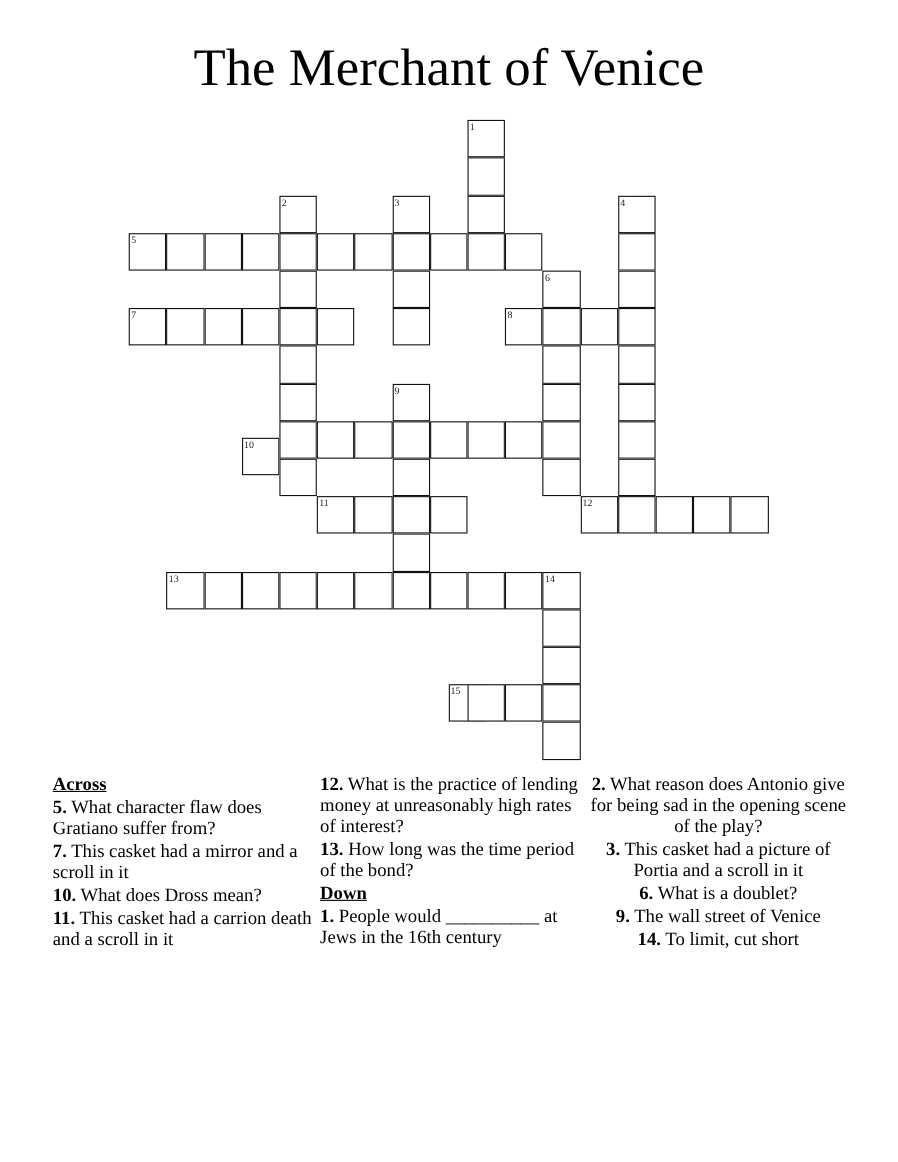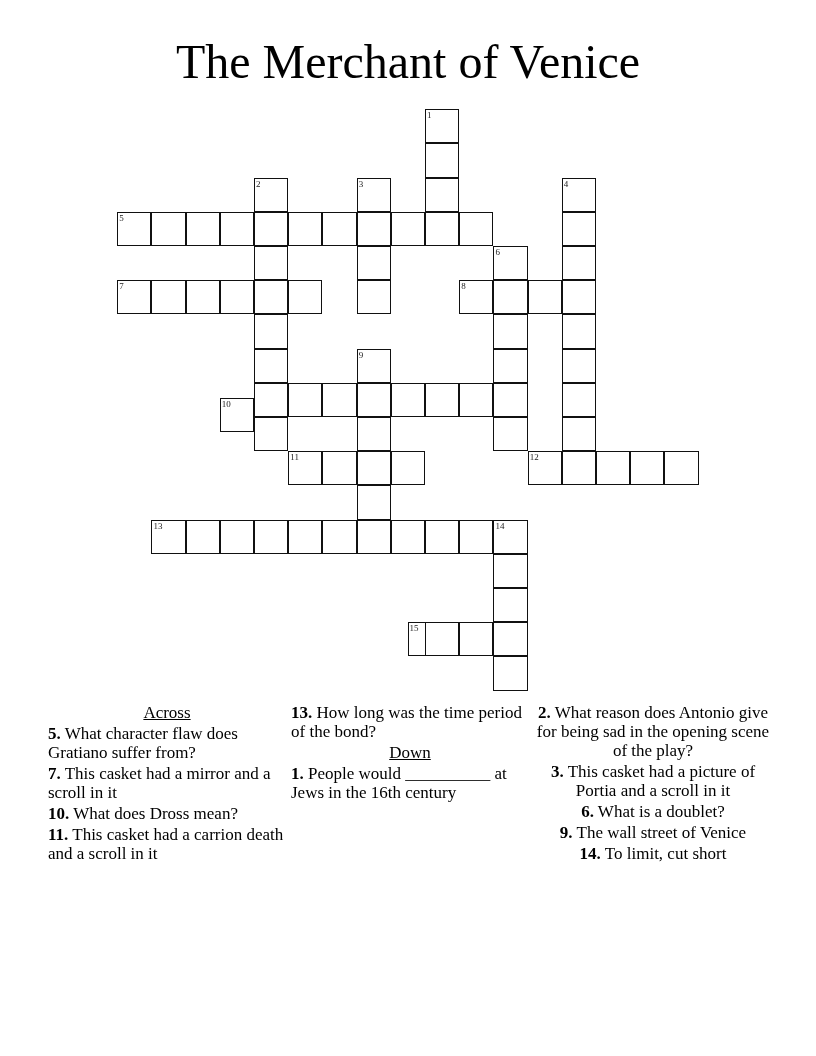--- a/index.html
+++ b/index.html
@@ -10,21 +10,21 @@
     .grid { position: absolute; left: 118px; top: 110px; width: 582px; height: 583px; }
     .cell { position: absolute; width: 34.2px; height: 34.2px; box-sizing: border-box;
       border: 1.5px solid #111; background: #fff; margin-left: -0.75px; margin-top: -0.75px; }
     .cell .num { position: absolute; left: 1px; top: 0px; font-size: 9px; line-height: 10px; color: #222; }
     .clues { position: absolute; top: 703px; font-size: 17px; line-height: 19px; }
     .col1 { left: 48px; width: 238px; }
     .col2 { left: 291px; width: 238px; }
     .col3 { left: 533px; width: 240px; text-align: center; }
     .clue { margin: 0 0 2px 0; }
     .clue b { font-weight: bold; }
-    .heading { font-weight: normal; text-decoration: underline; margin: 0 0 2px 0; text-align: center; }
+    .heading { font-weight: bold; text-decoration: underline; margin: 0 0 2px 0; }
   </style>
 </head>
 <body>
 
 <h1 class="title">The Merchant of Venice</h1>
 
 <div class="grid" id="grid">
     <div class="cell" style="left: 307.8px; top: 0px;">
       <span class="num">1</span>
     </div>
@@ -141,20 +141,21 @@
 
 <div class="clues col1">
   <div class="heading">Across</div>
   <div class="clue"><b>5.</b><span> What character flaw does Gratiano suffer from?</span></div>
   <div class="clue"><b>7.</b><span> This casket had a mirror and a scroll in it</span></div>
   <div class="clue"><b>10.</b><span> What does Dross mean?</span></div>
   <div class="clue"><b>11.</b><span> This casket had a carrion death and a scroll in it</span></div>
 </div>
 
 <div class="clues col2">
+  <div class="clue"><b>12.</b><span> What is the practice of lending money at unreasonably high rates of interest?</span></div>
   <div class="clue"><b>13.</b><span> How long was the time period of the bond?</span></div>
   <div class="heading">Down</div>
   <div class="clue"><b>1.</b><span> People would __________ at Jews in the 16th century</span></div>
 </div>
 
 <div class="clues col3">
   <div class="clue"><b>2.</b><span> What reason does Antonio give for being sad in the opening scene of the play?</span></div>
   <div class="clue"><b>3.</b><span> This casket had a picture of Portia and a scroll in it</span></div>
   <div class="clue"><b>6.</b><span> What is a doublet?</span></div>
   <div class="clue"><b>9.</b><span> The wall street of Venice</span></div>

